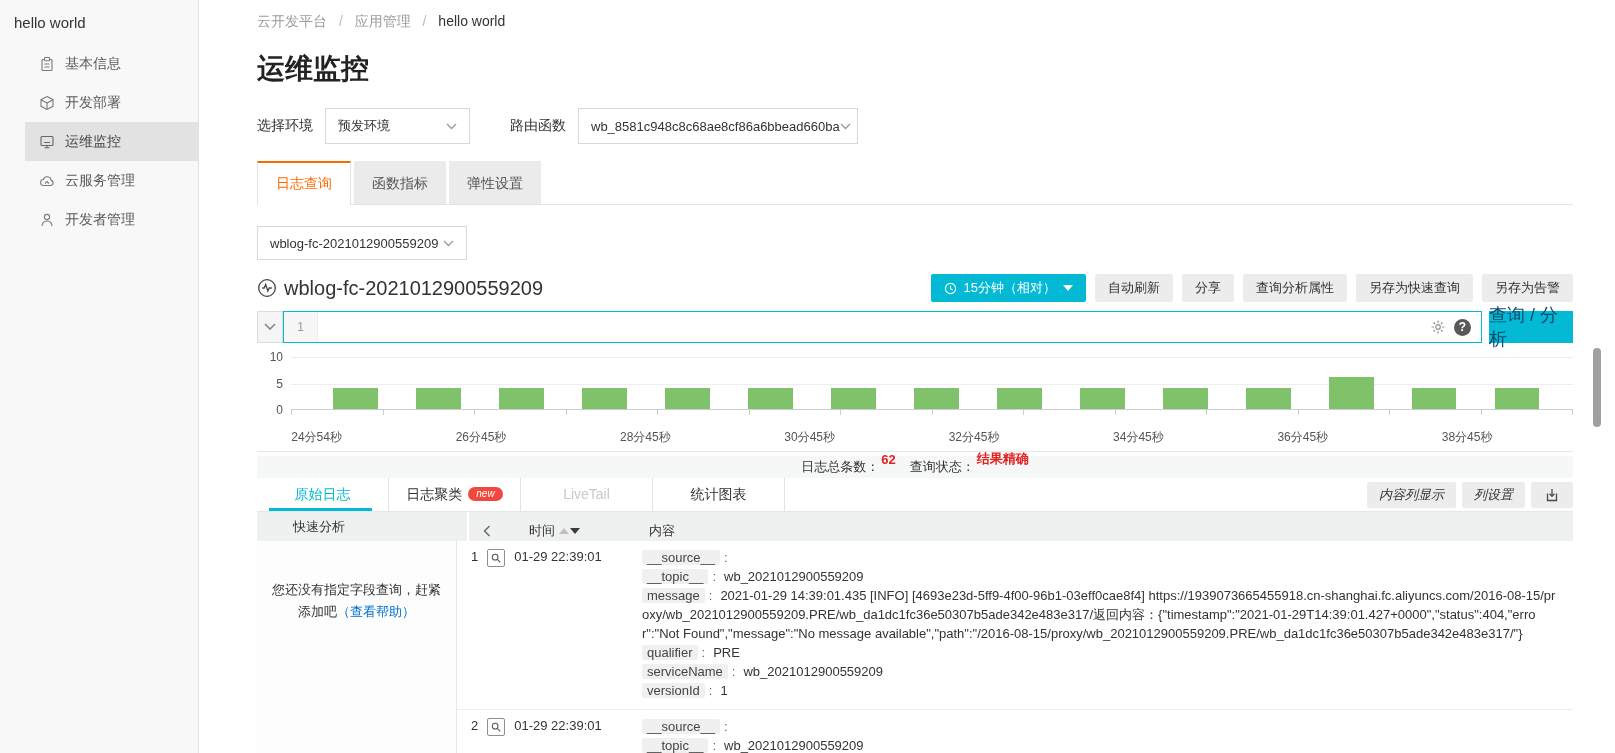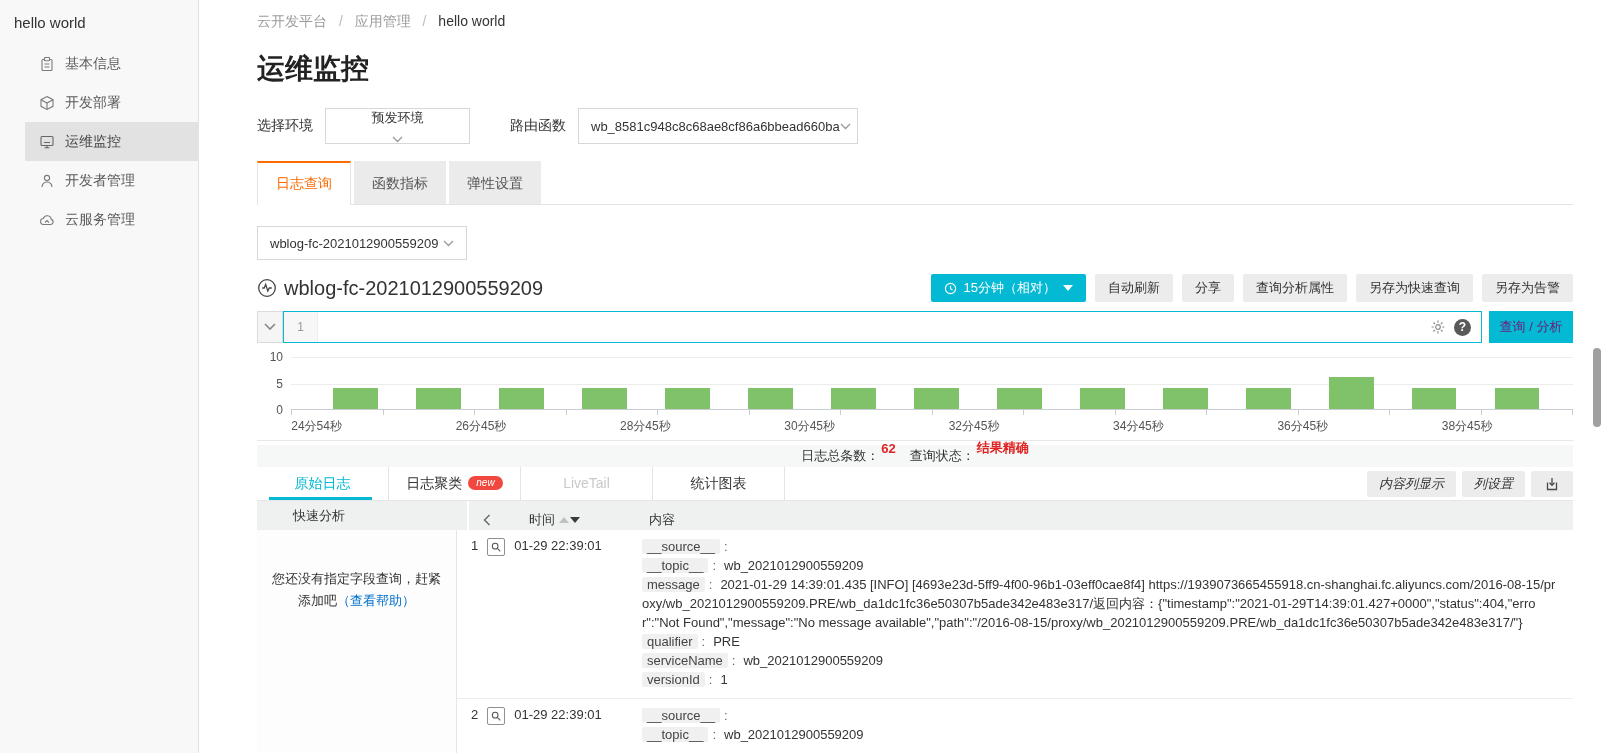--- a/index.html
+++ b/index.html
@@ -26,21 +26,21 @@
   .breadcrumb .sep { margin:0 8px; color:#bbb; }
   .breadcrumb .current { color:#333; }
 
   .page-title { margin-top:19px; font-size:28px; font-weight:600; color:#222; }
 
   .filter-row { margin-top:20px; display:flex; align-items:center; }
   .filter-label { font-size:14px; color:#333; margin-right:12px; }
   .select { border:1px solid #d7d7d7; background:#fff; height:36px;
     display:flex; align-items:center; justify-content:space-between;
     padding:0 12px; font-size:13px; color:#333; cursor:pointer; }
-  .select-env { width:145px;flex-direction:column; }
+  .select-env { width:145px; }
   .filter-label.second { margin-left:40px; }
   .select-route { width:280px; }
 
   .main-tabs { margin-top:17px; display:flex; gap:3px; border-bottom:1px solid #e3e3e3; height:44px; }
   .main-tab { padding:0 18px; background:#ebebeb; color:#555; font-size:14px;
     display:flex; align-items:center; cursor:pointer; border-top:2px solid transparent; }
   .main-tab.active { background:#fff; color:#ff6a00; border-top:2px solid #ff6a00;
     border-left:1px solid #e3e3e3; border-right:1px solid #e3e3e3; margin-bottom:-1px; }
 
   .logstore-select { margin-top:21px; width:210px; height:34px; }
@@ -61,35 +61,35 @@
   .collapse-btn { width:26px; border:1px solid #dcdcdc; background:#f5f5f5;
     display:flex; align-items:center; justify-content:center; cursor:pointer; }
   .editor { flex:1; border:1px solid #04b9d4; background:#fff; display:flex; align-items:center; margin-right:7px; }
   .editor-gutter { width:34px; align-self:stretch; background:#f7f7f7; border-right:1px solid #eee;
     color:#999; font-size:12px; display:flex; align-items:center; justify-content:center; }
   .editor-input { flex:1; border:none; outline:none; font-size:13px; padding:0 8px; height:100%;
     font-family:"Liberation Sans","DejaVu Sans",sans-serif; }
   .editor-icons { display:flex; align-items:center; gap:8px; padding-right:10px; }
   .help-circle { width:17px; height:17px; border-radius:50%; background:#595959; color:#fff;
     font-size:12px; font-weight:bold; display:flex; align-items:center; justify-content:center; cursor:pointer; }
-  .search-btn { width:84px; background:#04b9d4; color:#701a75; font-size:13px;
+  .search-btn { width:84px; background:#04b9d4; color:#0c4a6e; font-size:18px;
     display:flex; align-items:center; justify-content:center; cursor:pointer; }
 
   
   .chart-wrap { margin-top:6px; padding-bottom:5px; border-bottom:1px solid #e8e8e8; }
   .chart { position:relative; padding-left:34px; padding-top:8px; }
   .chart-plot { position:relative; height:53px; }
   .gridline { position:absolute; left:0; right:0; height:1px; background:#ececec; }
   .gridline.axis { background:#c9ced4; }
   .ytick { position:absolute; left:-34px; width:26px; text-align:right; font-size:12px;
     color:#555; transform:translateY(-50%); }
   .chart-bar { position:absolute; bottom:1px; width:3.5%; background:#7fc269; cursor:crosshair; }
   .xticks { display:flex; height:5px; border-left:1px solid #ccc; }
   .xticks .tickcell { flex:1; border-right:1px solid #ccc; }
-  .xlabels { position:relative; height:17px; margin-top:3px; }
+  .xlabels { position:relative; height:17px; margin-top:14px; }
   .xlabels span { position:absolute; transform:translateX(-50%); font-size:12px; color:#555; white-space:nowrap; }
 
   
   .status-band { margin-top:4px; height:22px; background:#f6f7f7; display:flex;
     align-items:center; justify-content:center; font-size:13px; color:#333; }
   .status-band .red { color:#e02222; font-weight:bold; margin:0 14px 16px 2px; }
   .status-band .red.last { margin-right:0; }
 
   
   .log-tabs-row { display:flex; align-items:center; height:33px; }
@@ -182,37 +182,37 @@
                 <path d="M5 8.5h6M8 11.5v2M5.5 13.8h5"></path>
               </g>
             </svg>
           </span>
     <span class="side-label">运维监控</span>
   </div>
         <div class="side-item">
     <span class="side-icon">
             <svg width="16" height="16" viewBox="0 0 16 16">
               <g fill="none" stroke="#7a7a7a" stroke-width="1.1">
+                <path d="M4.8 12.5a3 3 0 01-.4-6 4 4 0 017.8.9 2.6 2.6 0 01-.7 5.1z"></path>
+                <path d="M6 10.5l2-2 2 2"></path>
+              </g>
+            </svg>
+          </span>
+    <span class="side-label">云服务管理</span>
+  </div>
+        <div class="side-item">
+    <span class="side-icon">
+            <svg width="16" height="16" viewBox="0 0 16 16">
+              <g fill="none" stroke="#7a7a7a" stroke-width="1.1">
                 <circle cx="8" cy="5" r="2.6"></circle>
                 <path d="M3 14a5 5 0 0110 0"></path>
               </g>
             </svg>
           </span>
     <span class="side-label">开发者管理</span>
-  </div>
-        <div class="side-item">
-    <span class="side-icon">
-            <svg width="16" height="16" viewBox="0 0 16 16">
-              <g fill="none" stroke="#7a7a7a" stroke-width="1.1">
-                <path d="M4.8 12.5a3 3 0 01-.4-6 4 4 0 017.8.9 2.6 2.6 0 01-.7 5.1z"></path>
-                <path d="M6 10.5l2-2 2 2"></path>
-              </g>
-            </svg>
-          </span>
-    <span class="side-label">云服务管理</span>
   </div>
       </div>
   </div>
 
   <div class="main">
 
     <div class="breadcrumb">
       <span class="crumb">云开发平台</span>
       <span class="sep">/</span>
       <span class="crumb">应用管理</span>

